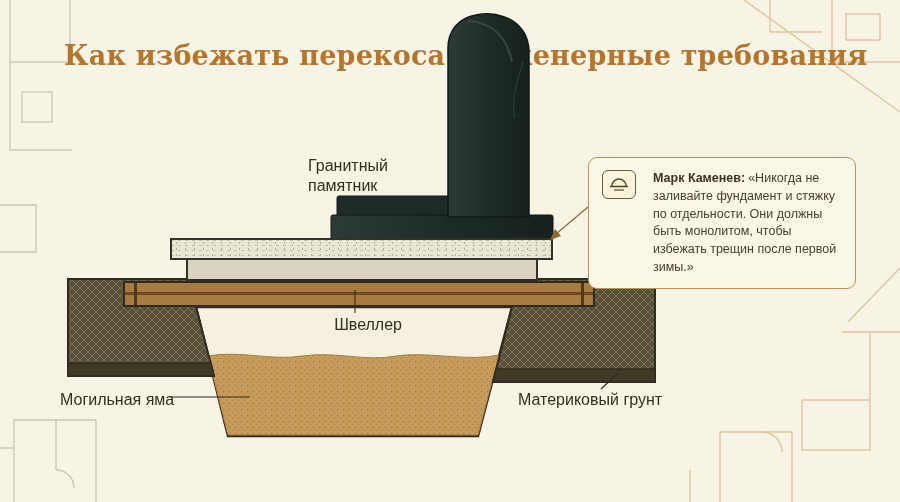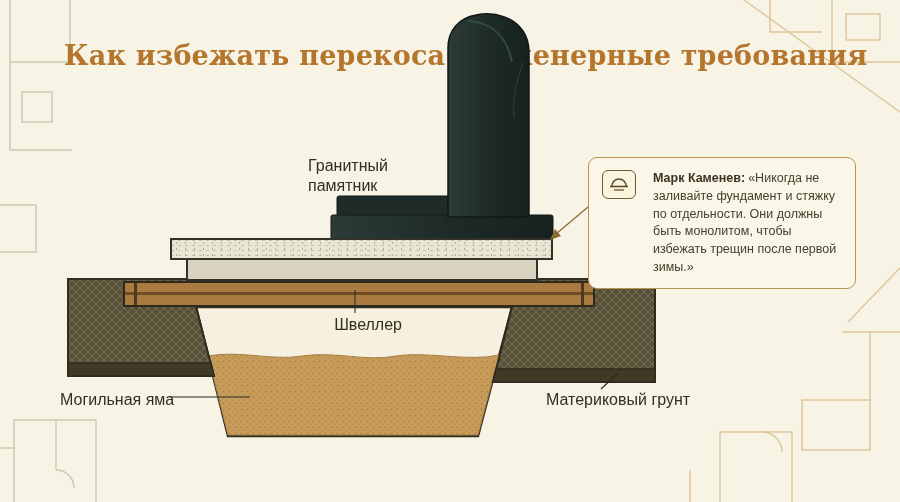--- a/index.html
+++ b/index.html
@@ -43,21 +43,21 @@
   .beam-midline{position:absolute;left:0;right:0;top:9px;height:3px;background:#6e4c26}
   .beam-end{position:absolute;top:0;bottom:0;width:3px;background:#4a3a22}
   .beam-end.left{left:9px}
   .beam-end.right{right:9px}
 
   
   .lbl{position:absolute;font-size:16px;line-height:1.25;color:var(--label,#33301f)}
   .lbl-monument{left:308px;top:156px;width:150px}
   .lbl-channel{left:312px;top:315px;width:90px;text-align:right}
   .lbl-pit{left:60px;top:390px}
-  .lbl-soil{left:546px;top:390px}
+  .lbl-soil{left:518px;top:390px}
 
   
   .leaders{position:absolute;left:0;top:0;pointer-events:none}
 
   
   .callout{
     position:absolute;left:588px;top:133px;width:240px;min-height:84px;
     border:1.5px solid var(--callout-border,#b99354);border-radius:9px;
     background:var(--callout-bg,#fbf7e8);
     padding:12px 13px 11px 13px;display:flex;gap:17px;align-items:flex-start;margin-top:24px;

